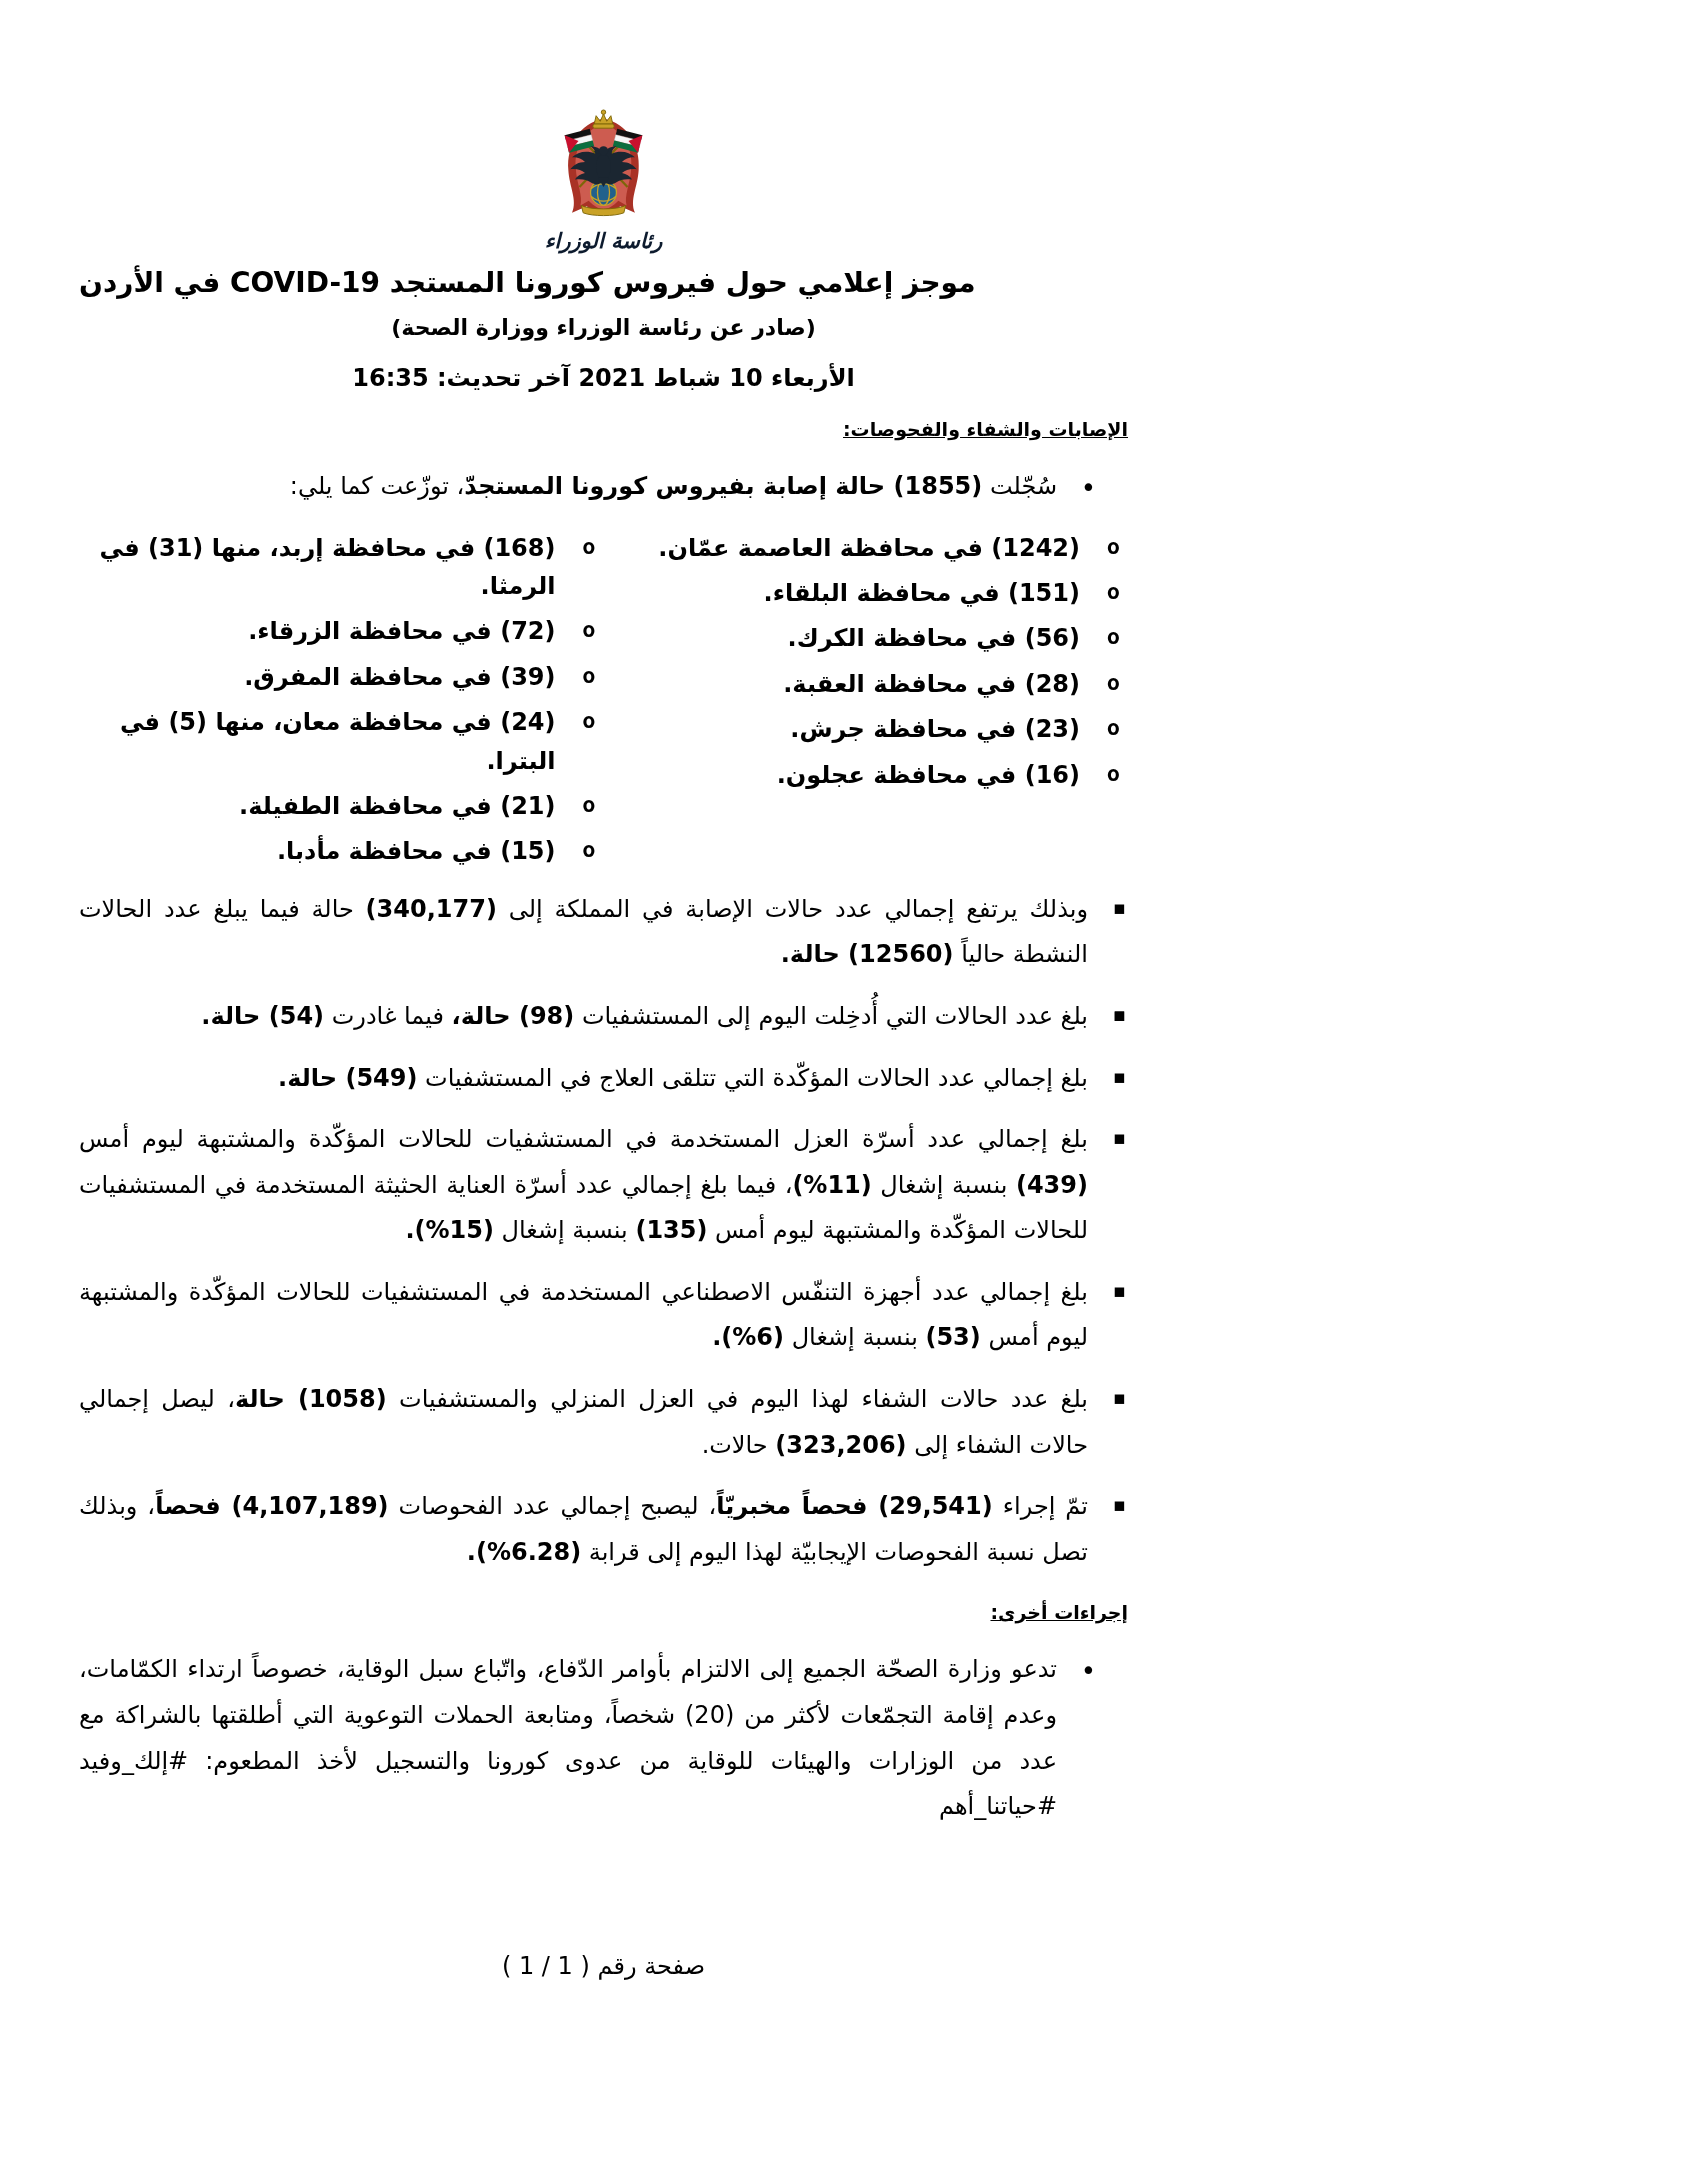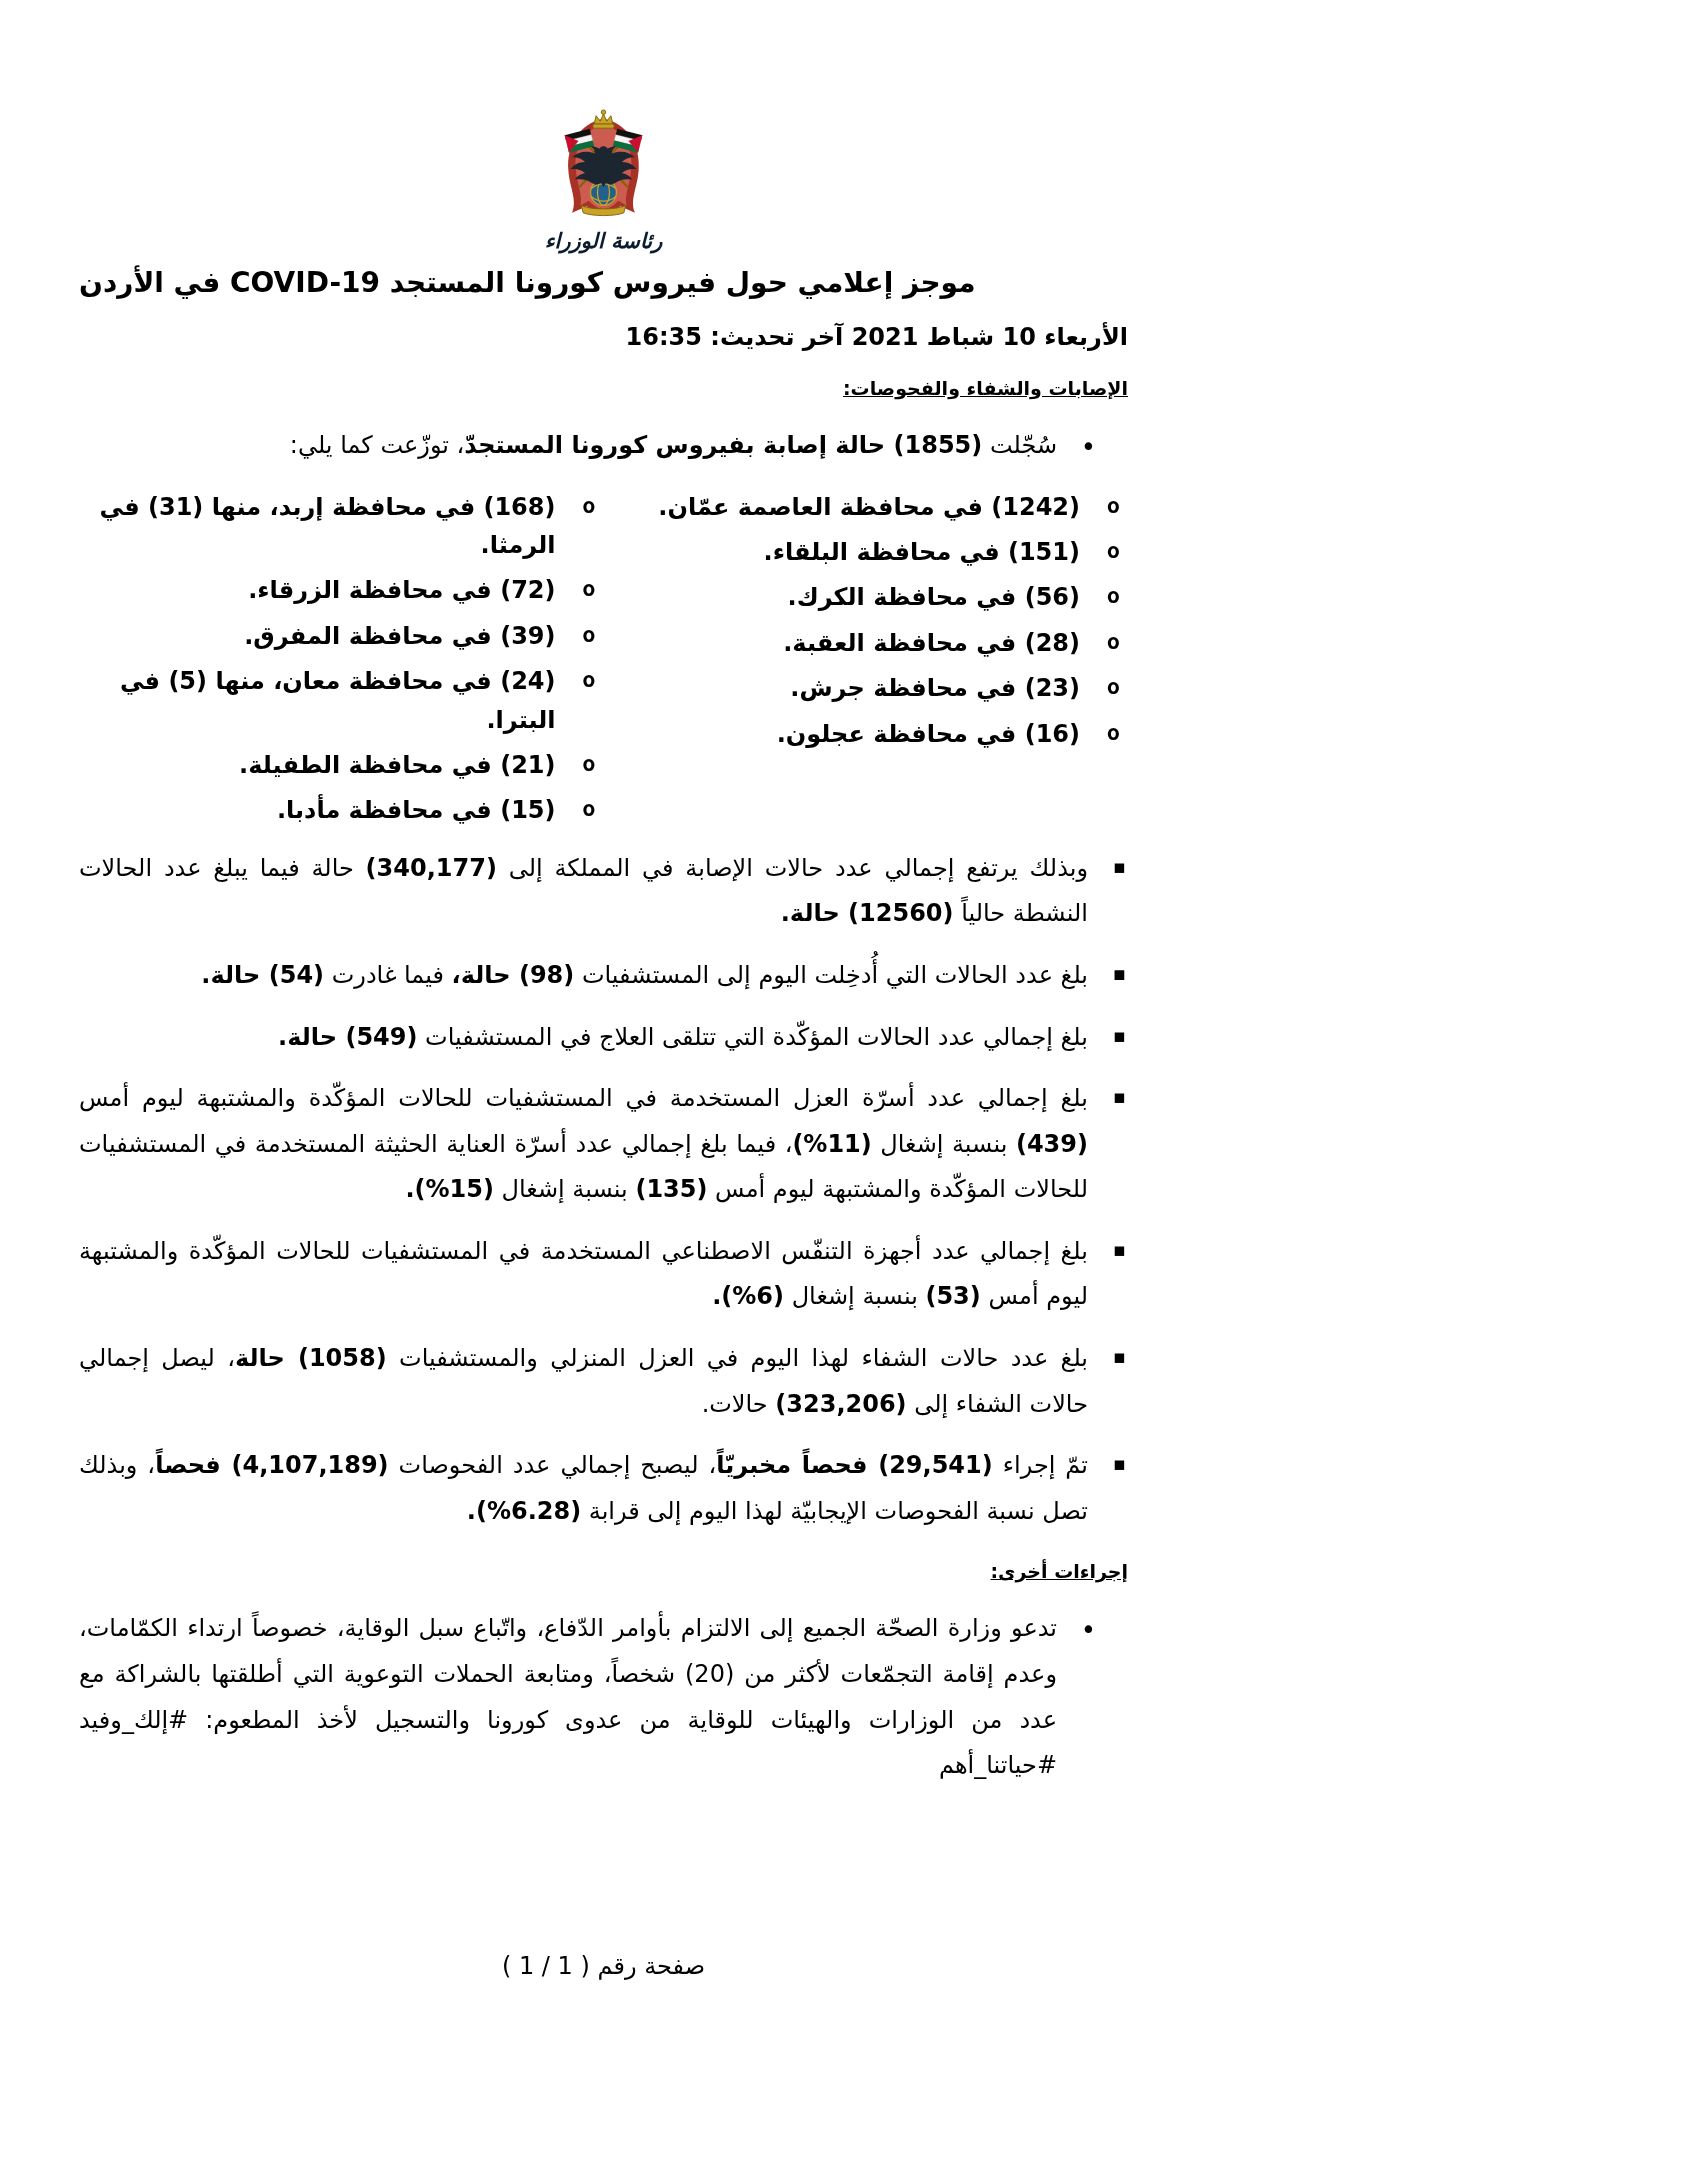--- a/index.html
+++ b/index.html
@@ -17,21 +17,21 @@
     direction: rtl;
   }
   .doc-header { padding-top: 109px; text-align: center; }
   .emblem { display: inline-block; line-height: 1; }
   .emblem-script {
     font-size: 21px; font-weight: 700; font-style: italic;
     color: #0d1b2e; margin-top: 2px; text-align: center;
   }
   .title { font-size: 28px; font-weight: 700; margin: 14px 0 0; text-align: left; }
   .subtitle { font-size: 22px; font-weight: 700; margin-top: 16px; text-align: center; }
-  .dateline { font-size: 24px; font-weight: 700; margin-top: 24px; text-align: right; }
+  .dateline { font-size: 24px; font-weight: 700; margin-top: 24px; }
   .section-heading {
     font-size: 19px; font-weight: 700; text-decoration: underline;
     margin: 26px 0 0; text-align: right;
   }
   .bullet-item {
     position: relative; font-size: 24px; line-height: 1.9;
     text-align: justify; margin-top: 24px;
   }
   .bullet-item .marker { position: absolute; top: 0; line-height: 1.9; }
   .round { padding-right: 71px; }
@@ -95,20 +95,21 @@
           <ellipse cx="60" cy="62" rx="8" ry="14"></ellipse>
           <circle cx="60" cy="45" r="5"></circle>
           <path d="M55 44 L49 46 L55 48 Z"></path>
           <path d="M54 74 L66 74 L60 84 Z"></path>
         </g>
         <path d="M36 104 C44 109 76 109 84 104 L82 112 C72 116 48 116 38 112 Z" fill="#c9a227" stroke="#7d6608" stroke-width="1"></path>
       </svg>
       <div class="emblem-script">رئاسة الوزراء</div>
     </div>
     <h1 class="title">موجز إعلامي حول فيروس كورونا المستجد COVID-19 في الأردن</h1>
+    <div class="subtitle">(صادر عن رئاسة الوزراء ووزارة الصحة)</div>
     <div class="dateline">الأربعاء 10 شباط 2021 آخر تحديث: 16:35</div>
   </header>
 
   <main>
     <h2 class="section-heading">الإصابات والشفاء والفحوصات:</h2>
 
     <div class="bullet-item round">
       <span class="marker">•</span>
       <span class="bullet-text"><span>سُجّلت </span><span class="b">(1855) حالة إصابة بفيروس كورونا المستجدّ</span><span>، توزّعت كما يلي:</span></span>
     </div>

